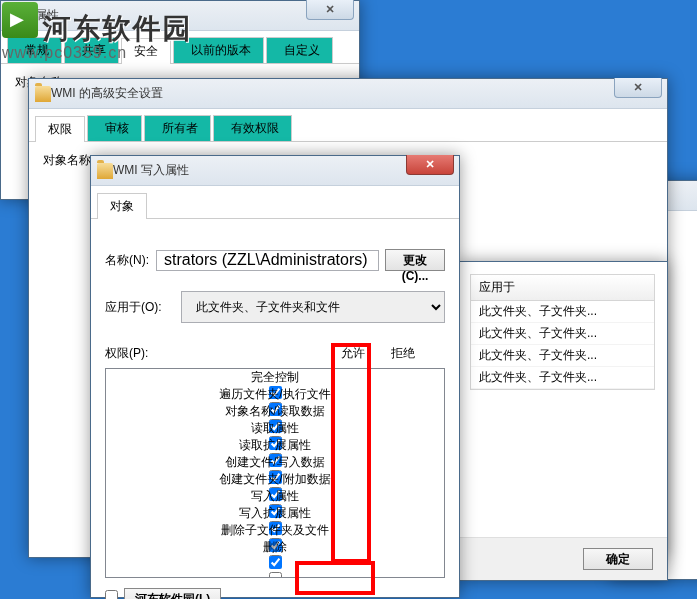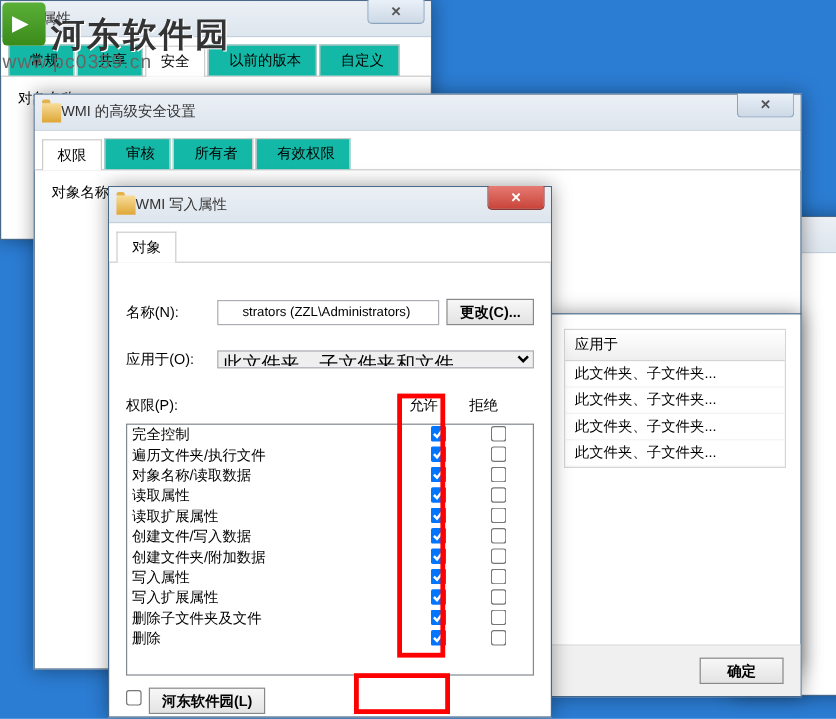--- a/index.html
+++ b/index.html
@@ -23,30 +23,30 @@
 
 .tabs { display:flex; padding: 6px 6px 0 6px; background:#fff; border-bottom:1px solid #ccc; }
 .tab { padding: 4px 12px; font-size:12px; border:1px solid #ccc; border-bottom:none; background:#fff; margin-right:2px; cursor:pointer; }
 .tab.active { background:#fff; position:relative; top:1px; }
 .tab.inactive { background:#14b8a6;padding-left:17px; }
 
 .body { padding: 10px 14px; font-size:12px; }
 
 .row { display:flex; align-items:center; margin: 20px 0; gap:6px; }
 .row label { width:70px; }
-.row input[type=text] { flex:1; border:1px solid #abadb3; padding:2px 20px; font-size:11px; height:21px; }
-.row select { flex:1; border:1px solid #abadb3; padding:1px 0; font-size:16px; height:15px; }
+.row input[type=text] { flex:1; border:1px solid #abadb3; padding:2px 7px; font-size:16px; height:21px; }
+.row select { flex:1; border:1px solid #abadb3; padding:1px 10px; font-size:12px; height:32px; }
 .btn { padding: 2px 10px; font-size:12px; border:1px solid #888; background: linear-gradient(#f7f7f7,#e3e3e3); cursor:pointer; min-width:70px; height:22px;font-weight:bold; }
 
 .permbox { border:1px solid #828790; height: 210px; position:relative; margin-top:4px; }
 .permhead { display:flex; font-size:12px; padding:2px 0; }
 .permhead .hlabel { flex:1; }
 .permhead .hcol { width:50px; text-align:center; }
 .permlist { height:100%; overflow-y:scroll; }
-.permrow { display:flex; align-items:center; height:17px; padding:0 4px; font-size:12px; }
+.permrow { display:flex; align-items:center; height:17px; padding:0 4px; font-size:12px;flex-direction:column; }
 .permrow .plabel { flex:1; }
 .permrow .pcol { width:50px; text-align:center; }
 .permrow input[type=checkbox] { width:13px; height:13px; }
 
 .highlight-allow { position:absolute; border:4px solid #ff0000; pointer-events:none; }
 
 .link { color:#0066cc; cursor:pointer; font-size:12px; }
 .dlgbtns { display:flex; justify-content:flex-end; gap:8px; padding: 10px 14px; border-top:1px solid #dfdfdf; background:#f0f0f0; }
 
 .bgwin-body { padding:8px 12px; font-size:12px; }

